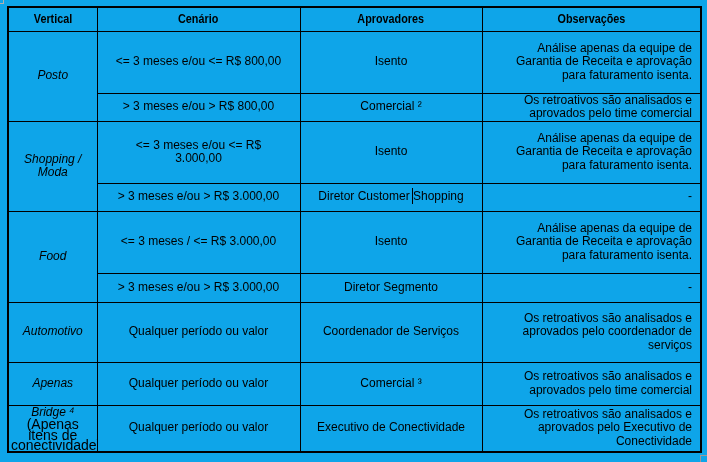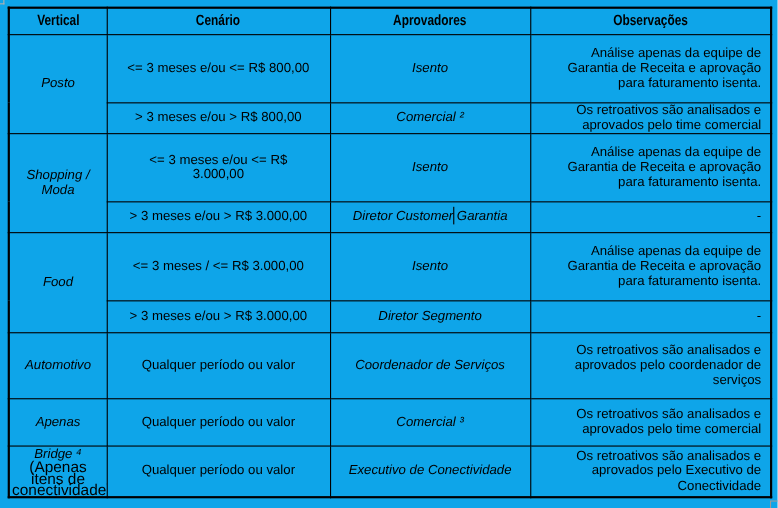--- a/index.html
+++ b/index.html
@@ -48,21 +48,21 @@
   .col-obs       { width: 219px; }
   td.v-cell { font-style: italic; }
   td.v-cell .v-note {
     display: block;
     font-style: normal;
     font-size: 14px;
     line-height: 10.5px;
     padding: 0 2px;
   }
   td.cen-cell { padding: 0 16px; }
-  td.apr-cell { padding: 0 4px; font-style: italic; }
+  td.apr-cell { padding: 0 4px; }
   td.obs-cell { padding: 0 8px; text-align: right; }
   
   .caret {
     position: absolute;
     left: 412px;
     top: 188px;
     width: 1px;
     height: 16px;
     background: #000000;
   }
@@ -123,21 +123,21 @@
     </tr>
 
     <tr style="height:62px;">
       <td class="v-cell" rowspan="2">Shopping / Moda</td>
       <td class="cen-cell">&lt;= 3 meses e/ou &lt;= R$ 3.000,00</td>
       <td class="apr-cell">Isento</td>
       <td class="obs-cell">Análise apenas da equipe de Garantia de Receita e aprovação para faturamento isenta.</td>
     </tr>
     <tr style="height:28px;">
       <td class="cen-cell">&gt; 3 meses e/ou &gt; R$ 3.000,00</td>
-      <td class="apr-cell">Diretor Customer Garantia</td>
+      <td class="apr-cell">Diretor Customer Shopping</td>
       <td class="obs-cell">-</td>
     </tr>
 
     <tr style="height:62px;">
       <td class="v-cell" rowspan="2">Food</td>
       <td class="cen-cell">&lt;= 3 meses / &lt;= R$ 3.000,00</td>
       <td class="apr-cell">Isento</td>
       <td class="obs-cell">Análise apenas da equipe de Garantia de Receita e aprovação para faturamento isenta.</td>
     </tr>
     <tr style="height:29px;">

